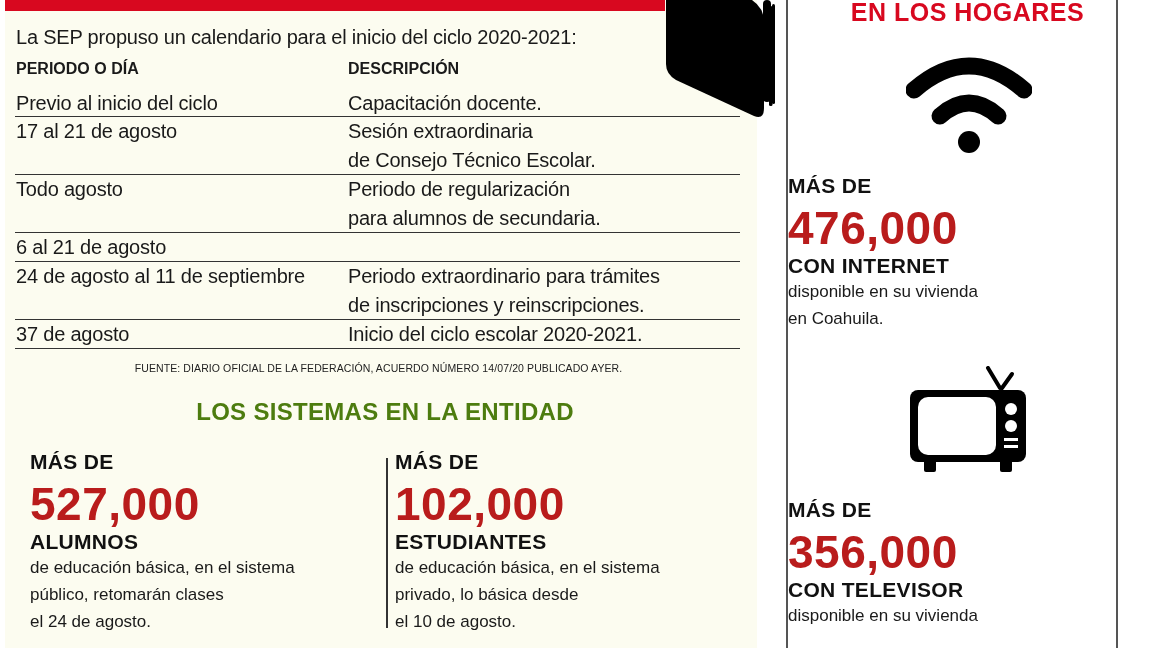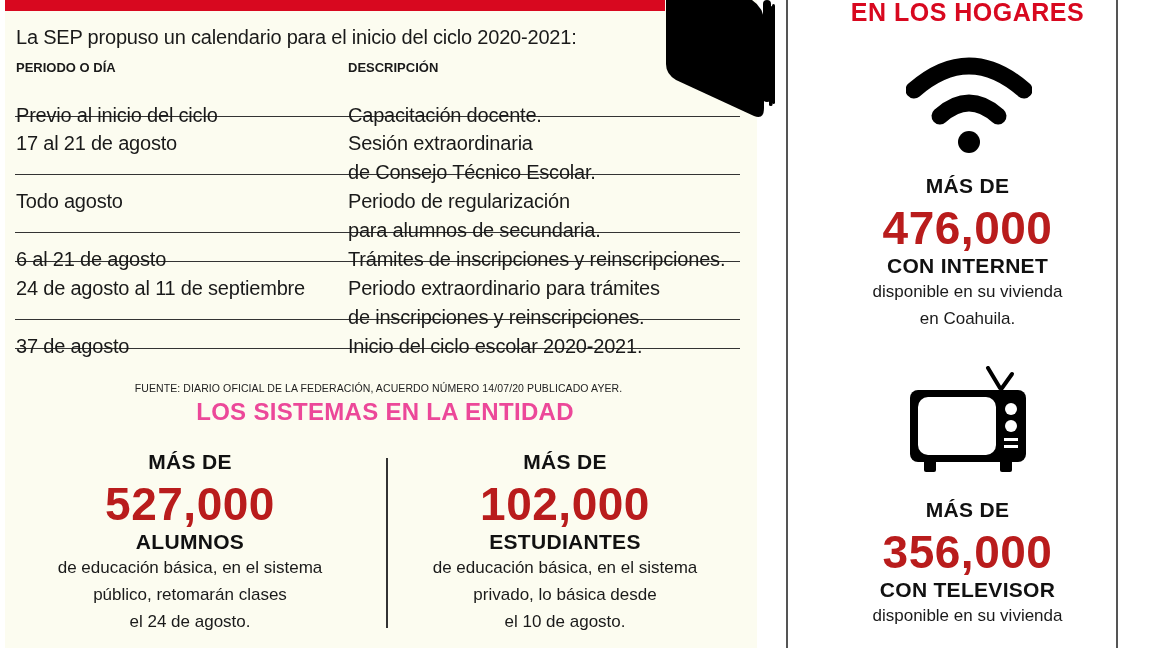--- a/index.html
+++ b/index.html
@@ -7,32 +7,32 @@
   body { position: relative; font-family: "Liberation Sans", "DejaVu Sans", sans-serif; color: #1a1a1a; }
 
   .left-panel { position: absolute; left: 5px; top: 0; width: 752px; height: 648px; background: #fcfcf0; }
   .red-bar { position: absolute; left: 5px; top: 0; width: 660px; height: 11px; background: #d8081f; }
 
   .intro { position: absolute; left: 16px; top: 26px; font-size: 20px; letter-spacing: -0.2px; color: #1a1a1a; }
 
   .book { position: absolute; left: 664px; top: 0; width: 112px; height: 120px; }
 
   .table { position: absolute; left: 15px; top: 60px; width: 725px; }
-  .th { position: absolute; top: 0; font-size: 13px; font-weight: bold; }
+  .th { position: absolute; top: 0; font-size: 16px; font-weight: bold; }
   .th.c1 { left: 1px; } .th.c2 { left: 333px; }
   .row { position: absolute; left: 0; width: 725px; border-bottom: 1.5px solid #333; }
-  .row .c1, .row .c2 { position: absolute; top: 12px; font-size: 20px; line-height: 29px; letter-spacing: -0.2px; }
+  .row .c1, .row .c2 { position: absolute; top: 0; font-size: 20px; line-height: 29px; letter-spacing: -0.2px; }
   .row .c1 { left: 1px; width: 330px; }
   .row .c2 { left: 333px; width: 392px; }
 
-  .source { position: absolute; left: 0; width: 757px; top: 382px; text-align: center; font-size: 10.5px; letter-spacing: 0.1px; color: #222; }
+  .source { position: absolute; left: 0; width: 757px; top: 362px; text-align: center; font-size: 10.5px; letter-spacing: 0.1px; color: #222; }
 
-  .section-title { position: absolute; left: 0; width: 770px; top: 398px; text-align: center; font-size: 24px; font-weight: bold; color: #ec4899; letter-spacing: 0.3px; }
+  .section-title { position: absolute; left: 0; width: 770px; top: 398px; text-align: center; font-size: 24px; font-weight: bold; color: #4d7c0f; letter-spacing: 0.3px; }
 
-  .stat { position: absolute; text-align: center; }
+  .stat { position: absolute; }
   .stat .mas { font-size: 21px; font-weight: bold; color: #111; line-height: 24px; letter-spacing: 0.3px; }
   .stat .big { font-size: 46px; font-weight: bold; color: #b91c1c; line-height: 60px; letter-spacing: 0.5px; }
   .stat .unit { font-size: 21px; font-weight: bold; color: #111; line-height: 24px; margin-top: -4px; letter-spacing: 0.3px; }
   .stat .desc { font-size: 17px; line-height: 27px; color: #1a1a1a; }
 
   .stat-left { left: 30px; width: 320px; top: 450px; }
   .stat-mid { left: 395px; width: 340px; top: 450px; }
   .divider { position: absolute; left: 386px; top: 458px; width: 1.5px; height: 170px; background: #333; }
 
   .right-panel { position: absolute; left: 786px; top: 0; width: 332px; height: 648px; border-left: 2px solid #555; border-right: 2px solid #555; background: #fff; }
@@ -76,21 +76,20 @@
   </div>
   <div class="row" style="top:115px;height:58px;">
     <div class="c1">Todo agosto</div>
     <div class="c2">
       <div>Periodo de regularización</div>
       <div>para alumnos de secundaria.</div>
     </div>
   </div>
   <div class="row" style="top:173px;height:29px;">
     <div class="c1">6 al 21 de agosto</div>
-    <div class="c2">Trámites de inscripciones y reinscripciones.</div>
   </div>
   <div class="row" style="top:202px;height:58px;">
     <div class="c1">24 de agosto al 11 de septiembre</div>
     <div class="c2">
       <div>Periodo extraordinario para trámites</div>
       <div>de inscripciones y reinscripciones.</div>
     </div>
   </div>
   <div class="row" style="top:260px;height:29px;">
     <div class="c1">37 de agosto</div>

